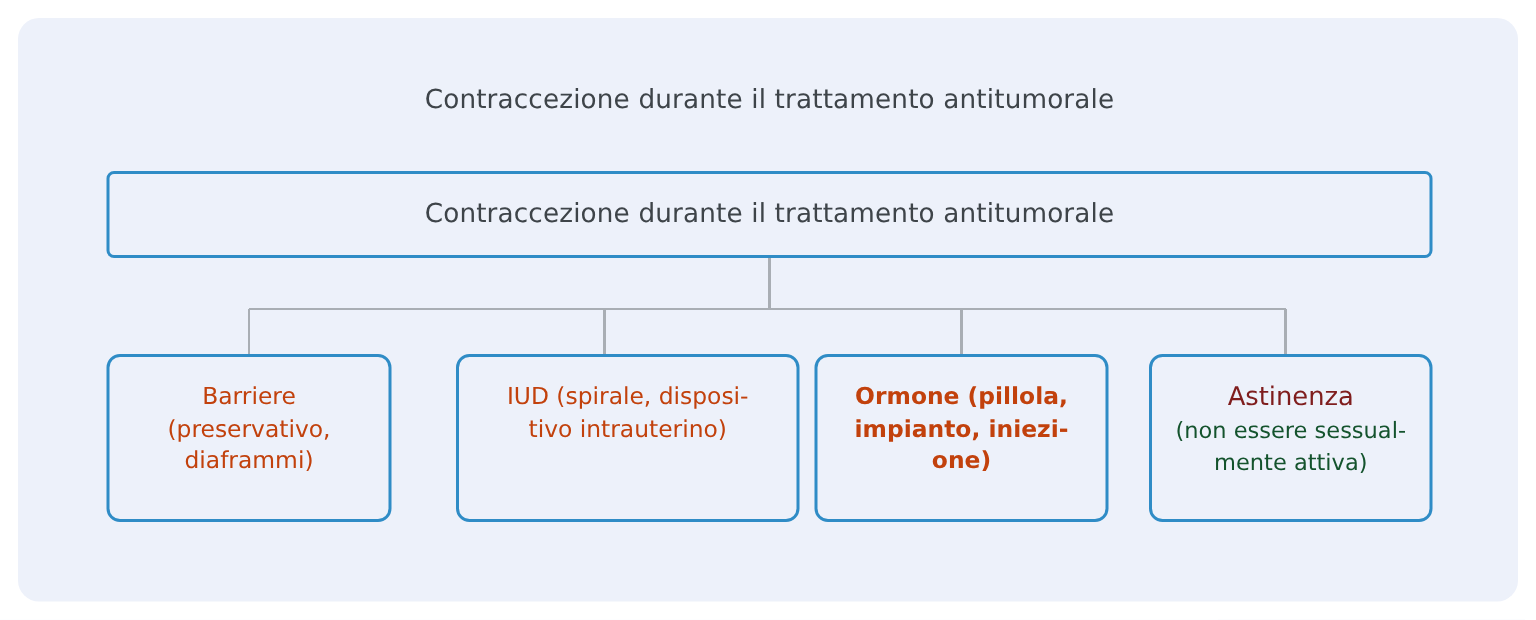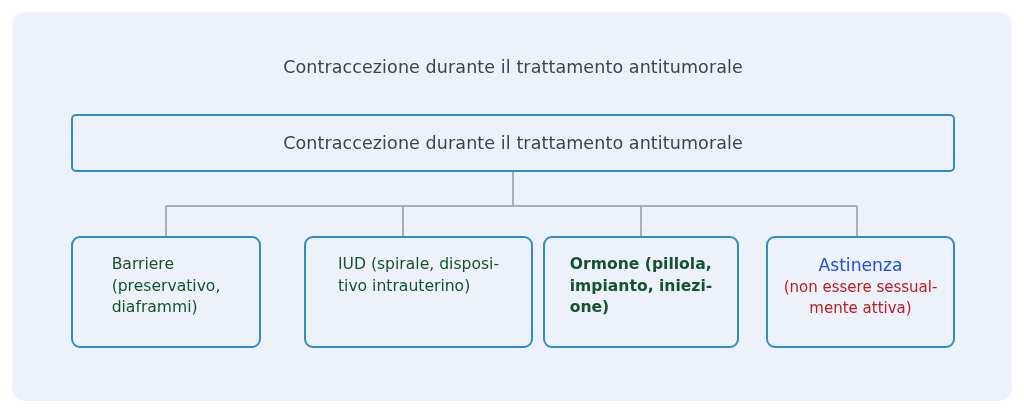--- a/index.html
+++ b/index.html
@@ -88,34 +88,34 @@
     border-radius: 9px;
     background: #edf1fa;
     display: flex;
     flex-direction: column;
     align-items: center;
     padding-top: 16px;
   }
   .leaf-text {
     font-size: 15.6px;
     line-height: 21.5px;
-    color: #14532d;
-    text-align: left;
+    color: #c2410c;
+    text-align: center;
     white-space: pre-line;
   }
   .leaf-head {
     font-size: 17.2px;
     line-height: 23px;
-    color: #1d4ed8;
+    color: #7f1d1d;
     text-align: center;
   }
   .leaf-sub {
     font-size: 15px;
     line-height: 20.5px;
-    color: #b91c1c;
+    color: #14532d;
     text-align: center;
     white-space: pre-line;
   }
 
   #leaf-0 { left: 71px;  width: 190px; }
   #leaf-1 { left: 304px; width: 229px; }
   #leaf-2 { left: 543px; width: 196px; font-weight: bold; }
   #leaf-3 { left: 766px; width: 189px; }
 </style>
 </head>

